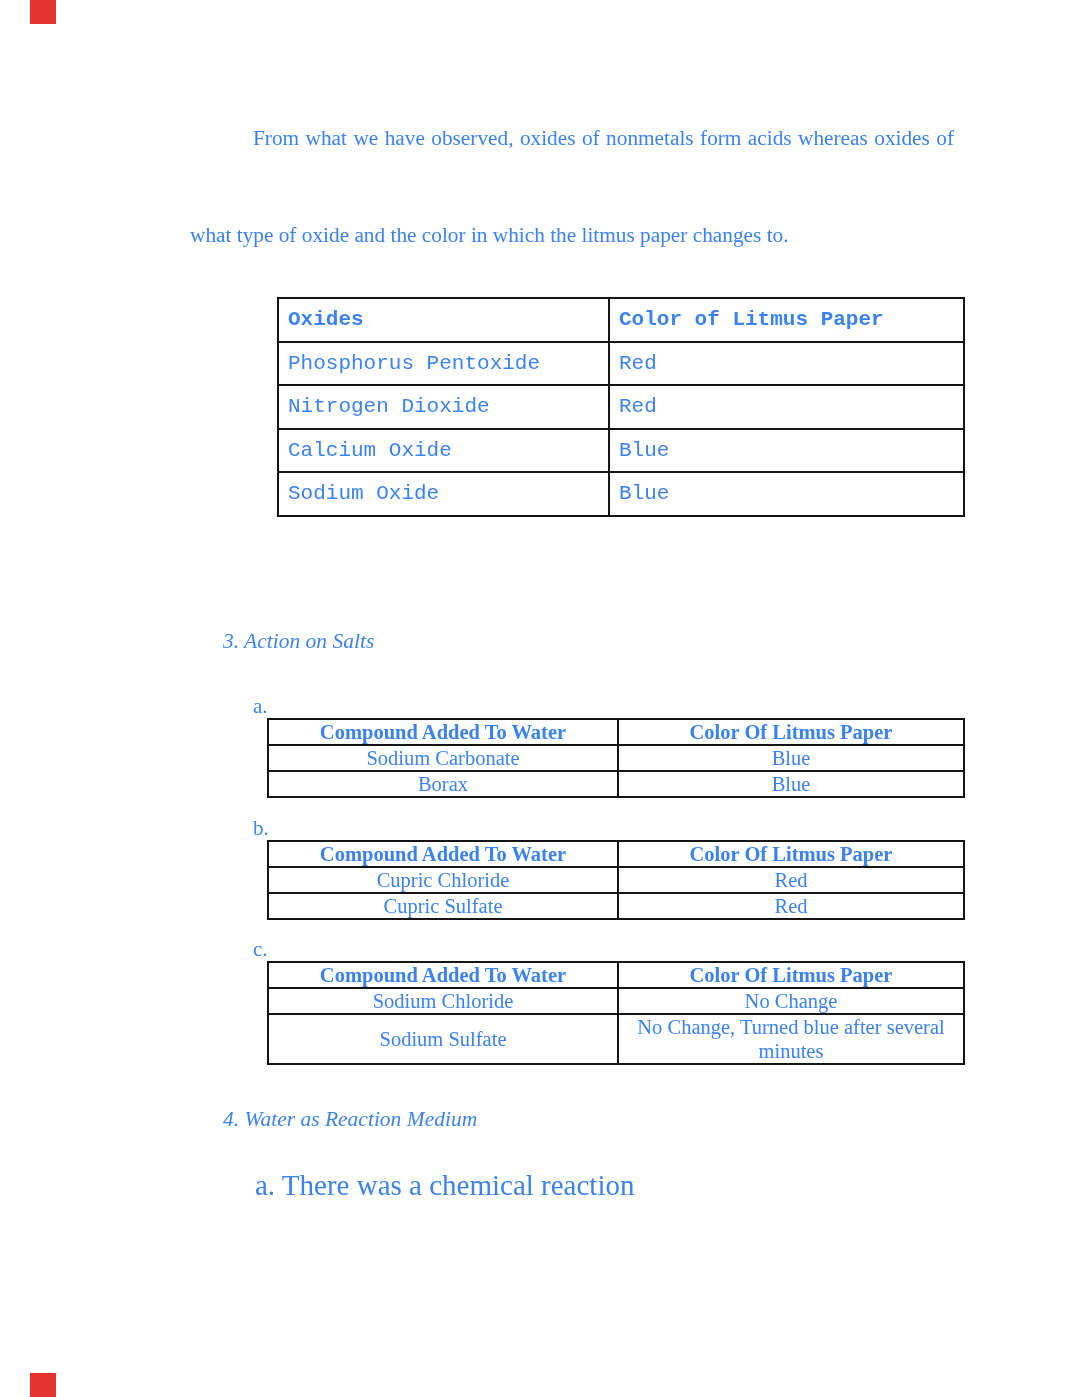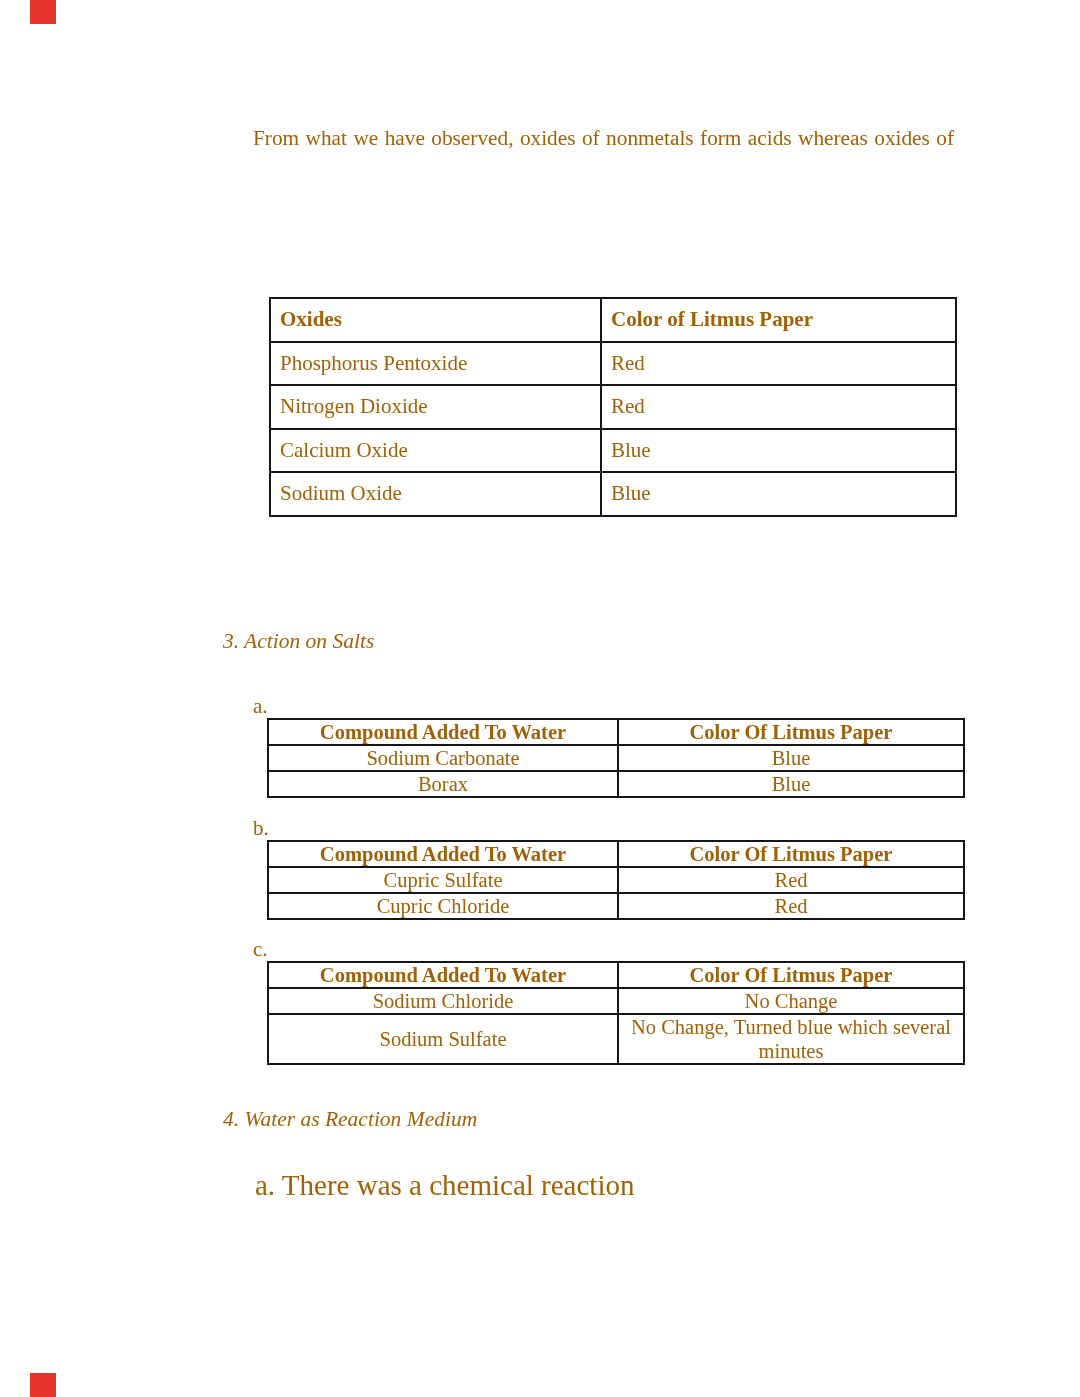--- a/index.html
+++ b/index.html
@@ -1,21 +1,21 @@
 <!DOCTYPE html>
 <html><head>
 <meta charset="utf-8">
 <style>
   html,body{margin:0;padding:0;background:#888;}
   .page{
     position:relative;
     width:1080px;height:1397px;
     background:#ffffff;
     font-family:"Liberation Serif","DejaVu Serif",serif;
-    color:#a16207;
+    color:#3b82f6;
     overflow:hidden;
   }
 
   
   .edge-mark{
     position:absolute;left:30px;width:26px;height:24px;
     background:#e5342b;
   }
   .edge-mark.top{top:0;}
   .edge-mark.bottom{top:1373px;}
@@ -27,21 +27,21 @@
   }
   .pline.just{
     white-space:normal;
     text-align:justify;
     text-align-last:justify;
   }
   .pline.indent{box-sizing:border-box;padding-left:63px;}
 
   
   table{border-collapse:collapse;table-layout:fixed;}
-  .oxides-table{position:absolute;left:269px;top:297px;width:686px;}
+  .oxides-table{position:absolute;left:277px;top:297px;width:686px;font-family:Liberation Mono, monospace;}
   .oxides-table td{
     border:2px solid #151515;
     font-size:21px;
     padding:0 0 0 9px;
     vertical-align:middle;
     overflow:hidden;
   }
   .oxides-table tr{height:43.5px;}
   .oxides-table .hdr td{font-weight:bold;}
 
@@ -81,20 +81,21 @@
 </style>
 </head>
 <body>
 
 <div class="page">
 
   <div class="edge-mark top"></div>
   <div class="edge-mark bottom"></div>
 
   <div class="pline just indent" style="top:127px;">From what we have observed, oxides of nonmetals form acids whereas oxides of</div>
+  <div class="pline" style="top:224px;">what type of oxide and the color in which the litmus paper changes to.</div>
 
   <table class="oxides-table">
     <colgroup>
         <col style="width:331px">
         <col style="width:355px">
       </colgroup>
     <tbody>
         <tr class="hdr">
       <td>Oxides</td>
       <td>Color of Litmus Paper</td>
@@ -147,25 +148,25 @@
     <colgroup>
         <col style="width:350px">
         <col style="width:346px">
       </colgroup>
     <tbody>
         <tr class="hdr">
       <td>Compound Added To Water</td>
       <td>Color Of Litmus Paper</td>
     </tr>
     <tr>
-      <td>Cupric Sulfate</td>
+      <td>Cupric Chloride</td>
       <td>Red</td>
     </tr>
     <tr>
-      <td>Cupric Chloride</td>
+      <td>Cupric Sulfate</td>
       <td>Red</td>
     </tr>
   </tbody>
     </table>
 
   <div class="sub-label" style="top:937px;">c.</div>
   <table class="salt-table" style="top:961px;">
     <colgroup>
         <col style="width:350px">
         <col style="width:346px">
@@ -174,21 +175,21 @@
         <tr class="hdr">
       <td>Compound Added To Water</td>
       <td>Color Of Litmus Paper</td>
     </tr>
     <tr>
       <td>Sodium Chloride</td>
       <td>No Change</td>
     </tr>
     <tr class="tall">
       <td>Sodium Sulfate</td>
-      <td>No Change, Turned blue which several minutes</td>
+      <td>No Change, Turned blue after several minutes</td>
     </tr>
   </tbody>
     </table>
 
   <div class="sec-heading" style="top:1107px;">4. Water as Reaction Medium</div>
 
   <div class="list-item" style="top:1169px;">a. There was a chemical reaction</div>
 
 </div>
 

